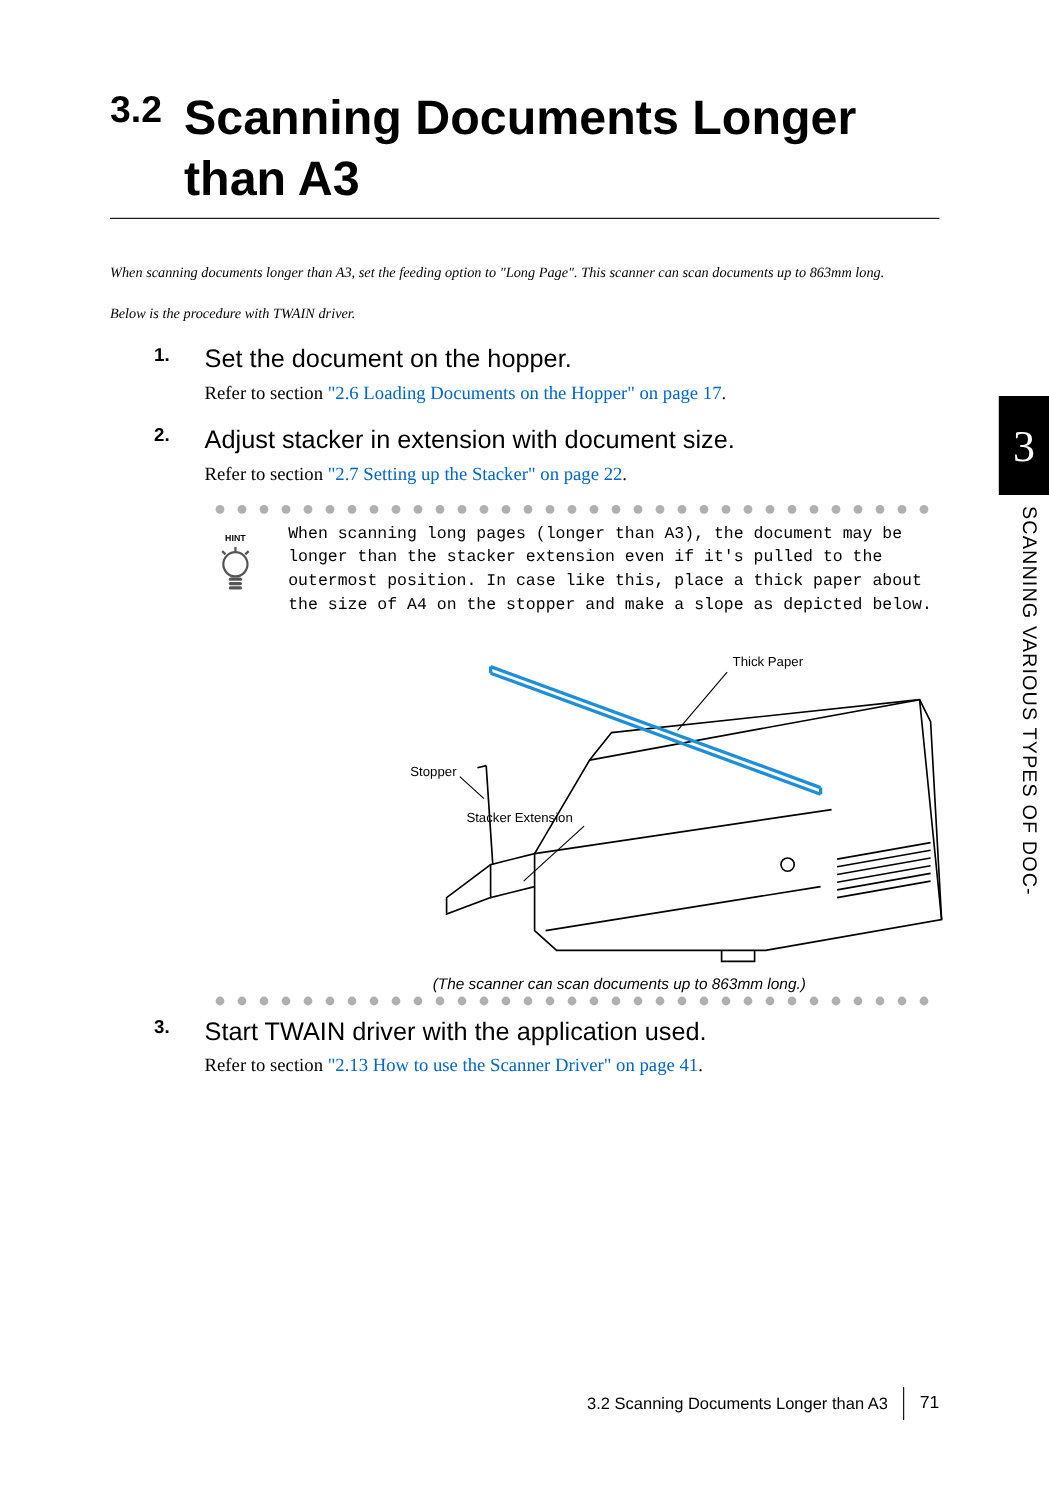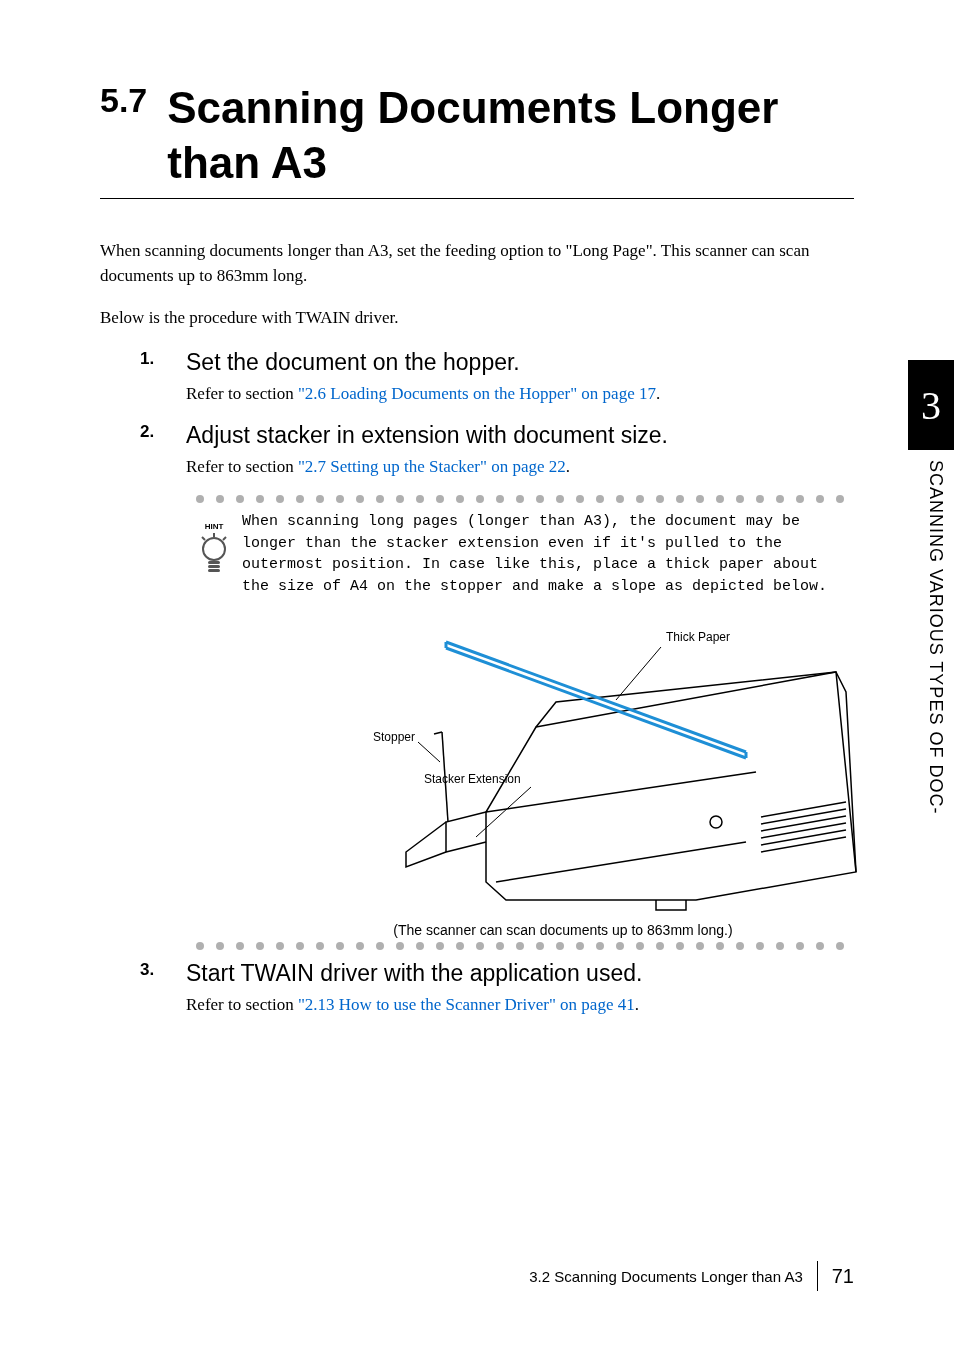--- a/index.html
+++ b/index.html
@@ -31,23 +31,24 @@
     line-height: 1.25;
   }
   .hr {
     border: none;
     border-top: 1px solid #000;
     margin: 8px 0 40px 0;
     width: 100%;
   }
   .intro {
     font-family: "Times New Roman", Times, serif;
-    font-size: 17px;
+    font-size: 13px;
     line-height: 1.45;
     margin-bottom: 18px;
+    font-style: italic;
   }
   .step {
     margin-bottom: 18px;
     padding-left: 40px;
   }
   .step-line {
     display: flex;
     margin-bottom: 8px;
   }
   .step-num {
@@ -79,20 +80,21 @@
     padding-left: 10px;
     margin-bottom: 8px;
     margin-top: 4px;
   }
   .dot {
     width: 8px; height: 8px; border-radius: 50%; background: #b0b0b0;
   }
   .hint-row {
     display: flex;
     align-items: flex-start;
+    gap: 20px;
   }
   .hint-icon {
     flex-shrink: 0;
     width: 56px;
     text-align: center;
     padding-top: 4px;
   }
   .hint-icon svg { display: block; margin: 0 auto; }
   .hint-label {
     font-size: 8px;
@@ -115,20 +117,21 @@
   .diagram-wrap {
     position: relative;
     width: 520px;
     height: 300px;
   }
   .caption {
     text-align: center;
     font-size: 14px;
     margin-left: 86px;
     margin-top: 8px;
+    font-style: italic;
   }
   .side-tab {
     position: absolute;
     right: 0;
     top: 360px;
     width: 46px;
     height: 90px;
     background: #000;
     color: #fff;
     display: flex;
@@ -157,30 +160,30 @@
     align-items: center;
     font-family: Arial, sans-serif;
     font-size: 15px;
   }
   .footer .divider {
     border-left: 1px solid #000;
     height: 30px;
     margin: 0 14px;
   }
   .footer .pnum {
-    font-size: 20px;
+    font-size: 16px;
   }
 </style>
 </head>
 <body>
 
 <div class="content">
 
   <div class="section-heading">
-    <div class="section-number">5.7</div>
+    <div class="section-number">3.2</div>
     <div class="section-title">Scanning Documents Longer than A3</div>
   </div>
   <hr class="hr">
 
   <p class="intro">When scanning documents longer than A3, set the feeding option to "Long Page". This scanner can scan documents up to 863mm long.</p>
   <p class="intro">Below is the procedure with TWAIN driver.</p>
 
   <div class="step">
     <div class="step-line">
       <div class="step-num">1.</div>

